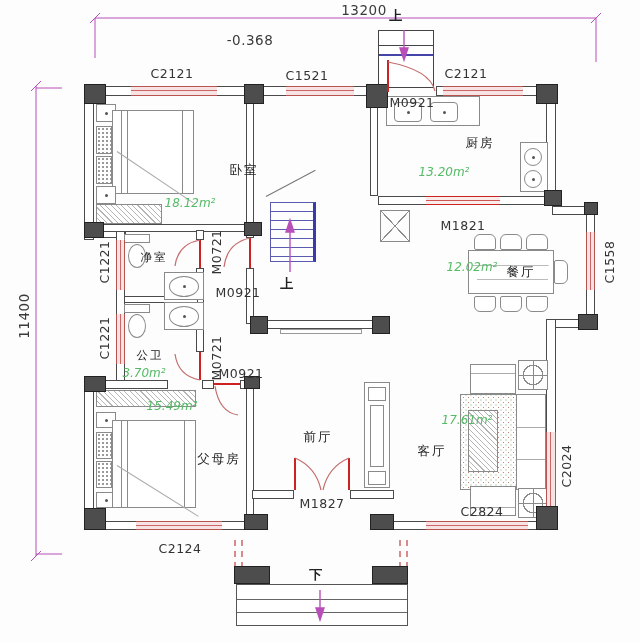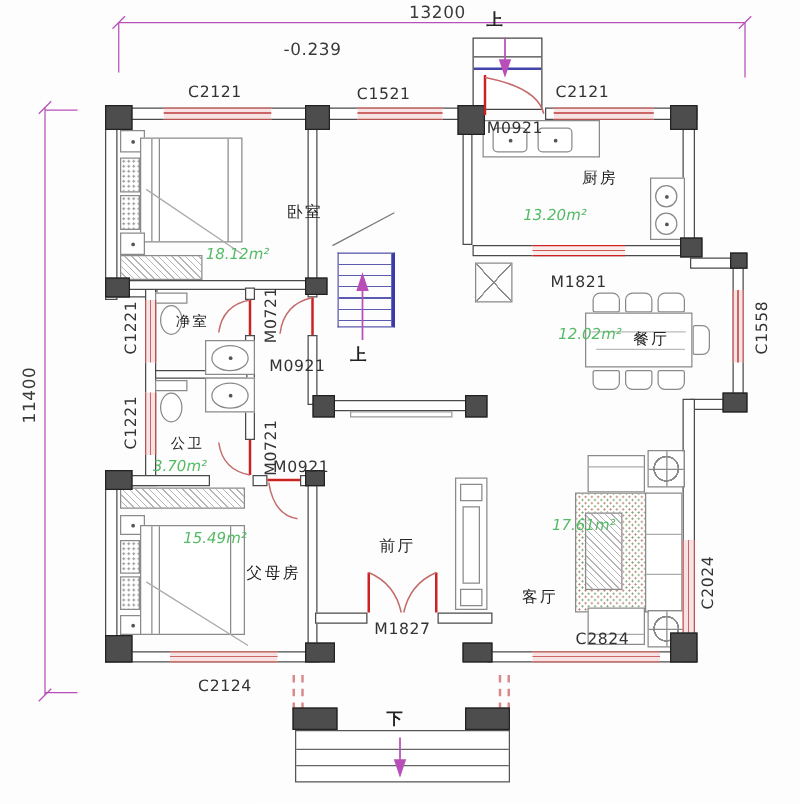--- a/index.html
+++ b/index.html
@@ -231,22 +231,22 @@
       <path d="M388,62 Q430,70 435,91"></path>
       <path d="M200,240 Q178,244 175,266"></path>
       <path d="M250,238 Q227,243 224,267"></path>
       <path d="M200,380 Q178,376 175,354"></path>
       <path d="M215,386 Q219,412 238,415"></path>
       <path d="M295,458 Q316,467 321,490"></path>
       <path d="M349,458 Q328,467 323,490"></path>
     </g>
   </svg>
 
-  <div class="lbl dimtxt ctr" style="left:350px;top:10px">13200</div>
-  <div class="lbl dimtxt ctr" style="left:250px;top:40px">-0.239</div>
+  <div class="lbl dimtxt ctr" style="left:364px;top:10px">13200</div>
+  <div class="lbl dimtxt ctr" style="left:250px;top:40px">-0.368</div>
   <div class="lbl dimtxt ctr rot" style="left:24px;top:316px">11400</div>
   <div class="lbl updn ctr" style="left:396px;top:16px">上</div>
   <div class="lbl updn ctr" style="left:287px;top:284px">上</div>
   <div class="lbl updn ctr" style="left:316px;top:575px">下</div>
 
   <div class="lbl ctr" style="left:172px;top:73px">C2121</div>
   <div class="lbl ctr" style="left:307px;top:75px">C1521</div>
   <div class="lbl ctr" style="left:466px;top:73px">C2121</div>
   <div class="lbl ctr" style="left:412px;top:102px">M0921</div>
   <div class="lbl ctr rot" style="left:104px;top:262px">C1221</div>
@@ -265,18 +265,18 @@
   <div class="lbl room ctr" style="left:244px;top:170px">卧室</div>
   <div class="lbl area ctr" style="left:190px;top:203px">18.12m²</div>
   <div class="lbl room ctr" style="left:480px;top:143px">厨房</div>
   <div class="lbl area ctr" style="left:444px;top:172px">13.20m²</div>
   <div class="lbl area ctr" style="left:472px;top:267px">12.02m²</div>
   <div class="lbl room ctr" style="left:521px;top:272px">餐厅</div>
   <div class="lbl room ctr" style="left:154px;top:257px;font-size:11.5px">净室</div>
   <div class="lbl room ctr" style="left:150px;top:355px;font-size:11.5px">公卫</div>
   <div class="lbl area ctr" style="left:144px;top:373px">3.70m²</div>
   <div class="lbl room ctr" style="left:219px;top:459px">父母房</div>
-  <div class="lbl area ctr" style="left:172px;top:430px">15.49m²</div>
+  <div class="lbl area ctr" style="left:172px;top:406px">15.49m²</div>
   <div class="lbl room ctr" style="left:318px;top:437px">前厅</div>
-  <div class="lbl room ctr" style="left:432px;top:478px">客厅</div>
+  <div class="lbl room ctr" style="left:432px;top:451px">客厅</div>
   <div class="lbl area ctr" style="left:467px;top:420px">17.61m²</div>
 
 </div>
 
 </body></html>

